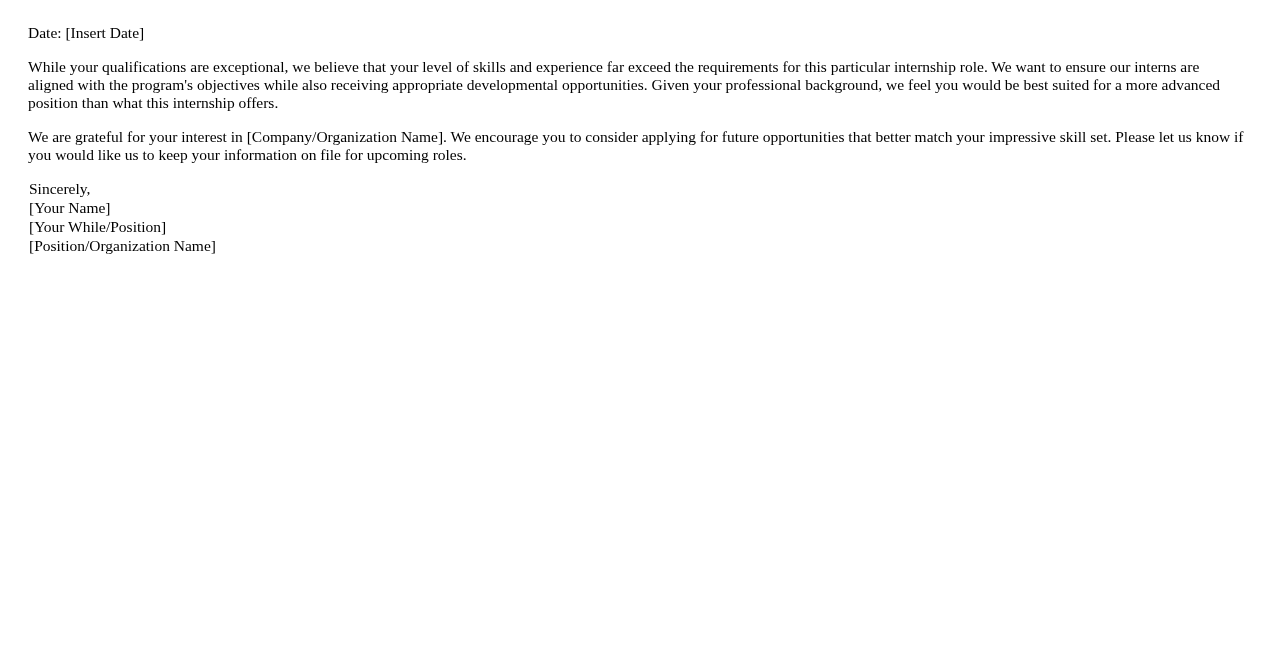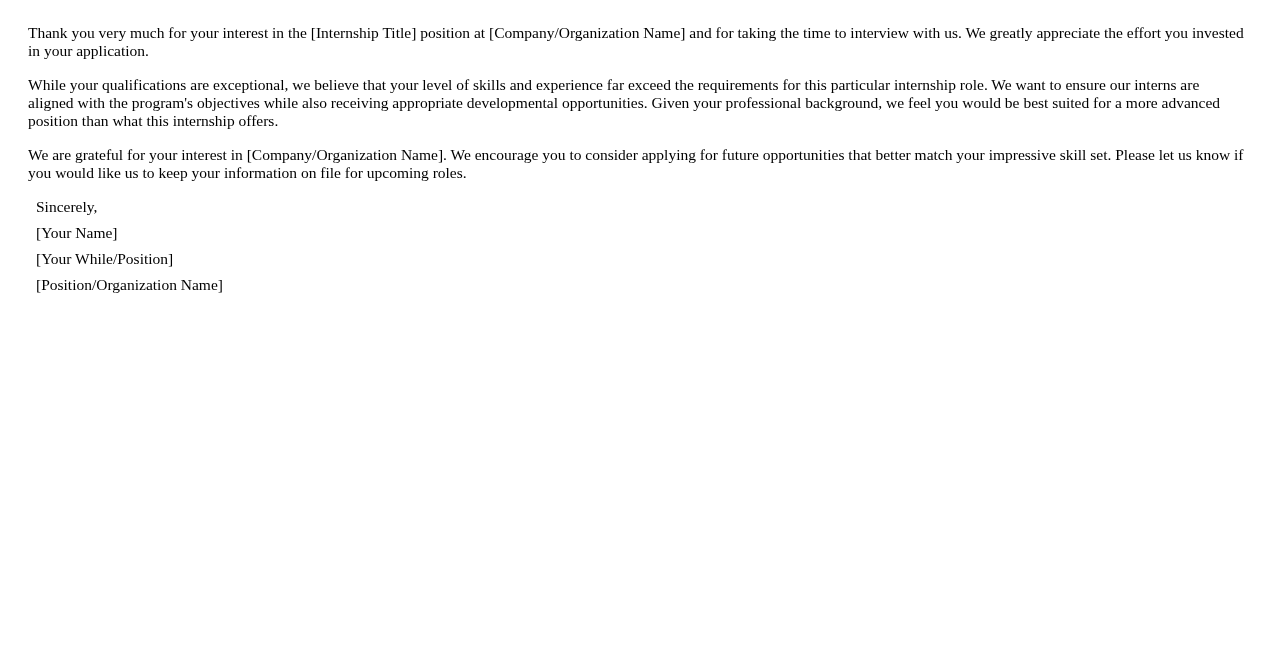--- a/index.html
+++ b/index.html
@@ -22,28 +22,28 @@
   .letter p {
     margin: 0 0 16px 0;
     font-size: 15.5px;
     line-height: 18px;
   }
   .signature-block {
     font-size: 15.5px;
     line-height: 18px;
   }
   .signature-block div {
-    margin: 8px;
+    margin: 1px;
   }
 </style>
 </head>
 <body>
 
 <div class="letter">
-  <p>Thank you very much for your interest in the [Internship Title] position at [Company/Organization Name] and for taking the time to interview with us. We greatly appreciate the effort you invested in your application.</p>
+  <p>Date: [Insert Date]</p>
   <p>While your qualifications are exceptional, we believe that your level of skills and experience far exceed the requirements for this particular internship role. We want to ensure our interns are aligned with the program's objectives while also receiving appropriate developmental opportunities. Given your professional background, we feel you would be best suited for a more advanced position than what this internship offers.</p>
   <p>We are grateful for your interest in [Company/Organization Name]. We encourage you to consider applying for future opportunities that better match your impressive skill set. Please let us know if you would like us to keep your information on file for upcoming roles.</p>
   <div class="signature-block">
     <div>Sincerely,</div>
     <div>[Your Name]</div>
     <div>[Your While/Position]</div>
     <div>[Position/Organization Name]</div>
   </div>
 </div>
 

